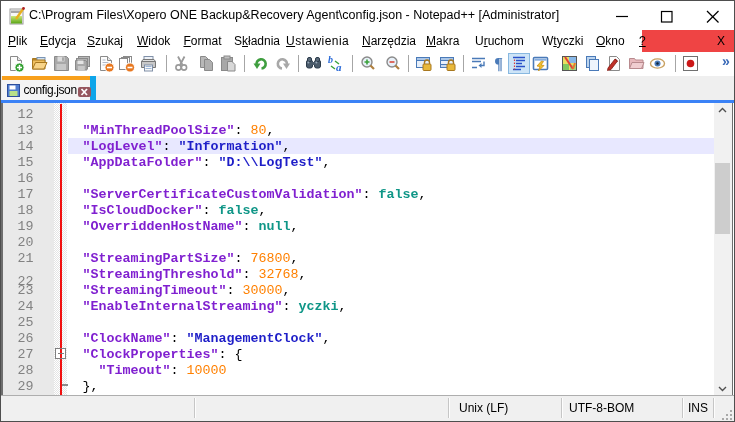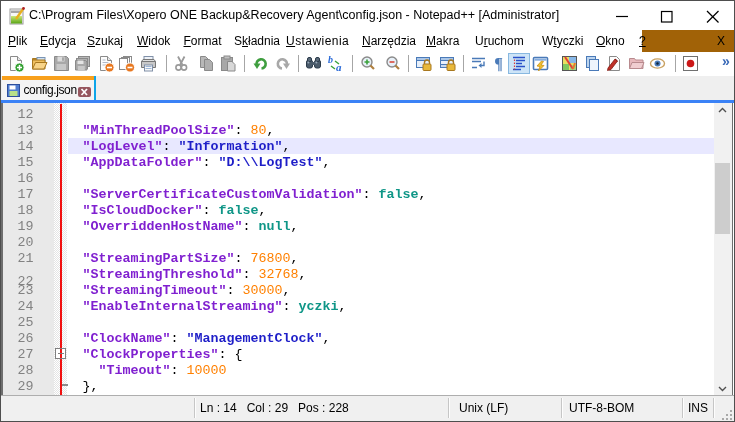--- a/index.html
+++ b/index.html
@@ -1,33 +1,33 @@
 <!DOCTYPE html>
 <html><head>
 <meta charset="utf-8">
 <style>
   html,body{margin:0;padding:0;}
-  #win{position:relative;width:735px;height:422px;background:#a16207;
+  #win{position:relative;width:735px;height:422px;background:#ef4444;
        font-family:"Liberation Sans",sans-serif;overflow:hidden;
        border:1px solid #4e4e4e;box-sizing:border-box;}
   .abs{position:absolute;}
   svg{display:block;}
   
   #title{left:0;top:0;width:733px;height:29px;background:#fff;}
   #titletext{left:28px;top:7px;font-size:12.5px;color:#000;white-space:pre;}
   
   #menubar{left:0;top:29px;width:641px;height:23px;background:#fff;font-size:12px;color:#000;}
   .mi{position:absolute;top:4px;white-space:pre;}
   .mi u{text-decoration:underline;}
   
   #toolbar{left:0;top:51px;width:733px;height:24px;background:#fff;}
   .tsep{position:absolute;top:3px;width:1px;height:17px;background:#a6a6a6;}
   
   #tabbar{left:0;top:75px;width:733px;height:25px;background:#efefef;}
-  #tab{position:absolute;left:1px;top:0px;width:93.5px;height:25px;background:#f4f4f4;border-right:2px solid #0ea5e9;box-sizing:border-box;}
+  #tab{position:absolute;left:1px;top:0px;width:93.5px;height:25px;background:#f4f4f4;border-right:6px solid #0ea5e9;box-sizing:border-box;}
   #tabtop{position:absolute;left:0;top:0;width:100%;height:4px;background:#f8a01c;}
   #tabtext{position:absolute;left:21.5px;top:7px;font-size:12px;letter-spacing:-0.38px;color:#000;}
   #tabx{position:absolute;left:76px;top:10.5px;width:12.5px;height:10px;background:#96565e;border-radius:2px;}
   
   #editor{left:0;top:99px;width:733px;height:295px;background:#fff;border-top:3px solid #3b82f6;box-sizing:border-box;padding-left:12px;}
   #edleft{position:absolute;left:0;top:0;width:2px;height:295px;background:#6e6e6e;}
   #nummargin{position:absolute;left:2px;top:0;width:52px;height:294px;background:#e9e9e9;}
   #checker{position:absolute;left:53px;top:0;width:13px;height:294px;
      background:repeating-conic-gradient(#e4e4e4 0% 25%,#ffffff 25% 50%);background-size:2px 2px;}
   #redline{position:absolute;left:59px;top:1px;width:2px;height:292px;background:#f01010;}
@@ -373,21 +373,20 @@
         <svg width="11" height="11" viewBox="0 0 11 11">
             <path d="M2 4 L5.5 7.5 L9 4" fill="none" stroke="#505050" stroke-width="1.4"></path>
           </svg>
       </div>
     </div>
     <div id="edright"></div>
   </div>
 
   <div class="abs" id="status">
     <div class="sdiv" style="left:193px"></div>
-    <div class="st" style="left:199px">Ln : 14   Col : 29   Pos : 228</div>
     <div class="sdiv" style="left:447px"></div>
     <div class="st" style="left:458px">Unix (LF)</div>
     <div class="sdiv" style="left:560px"></div>
     <div class="st" style="left:568px">UTF-8-BOM</div>
     <div class="sdiv" style="left:681px"></div>
     <div class="st" style="left:687px">INS</div>
     <div class="sdiv" style="left:712px"></div>
     <svg class="abs" style="left:719px;top:13px" width="13" height="13" viewBox="0 0 13 13">
       <g fill="#a9a9a9">
         <rect x="10" y="1" width="2" height="2"></rect>

